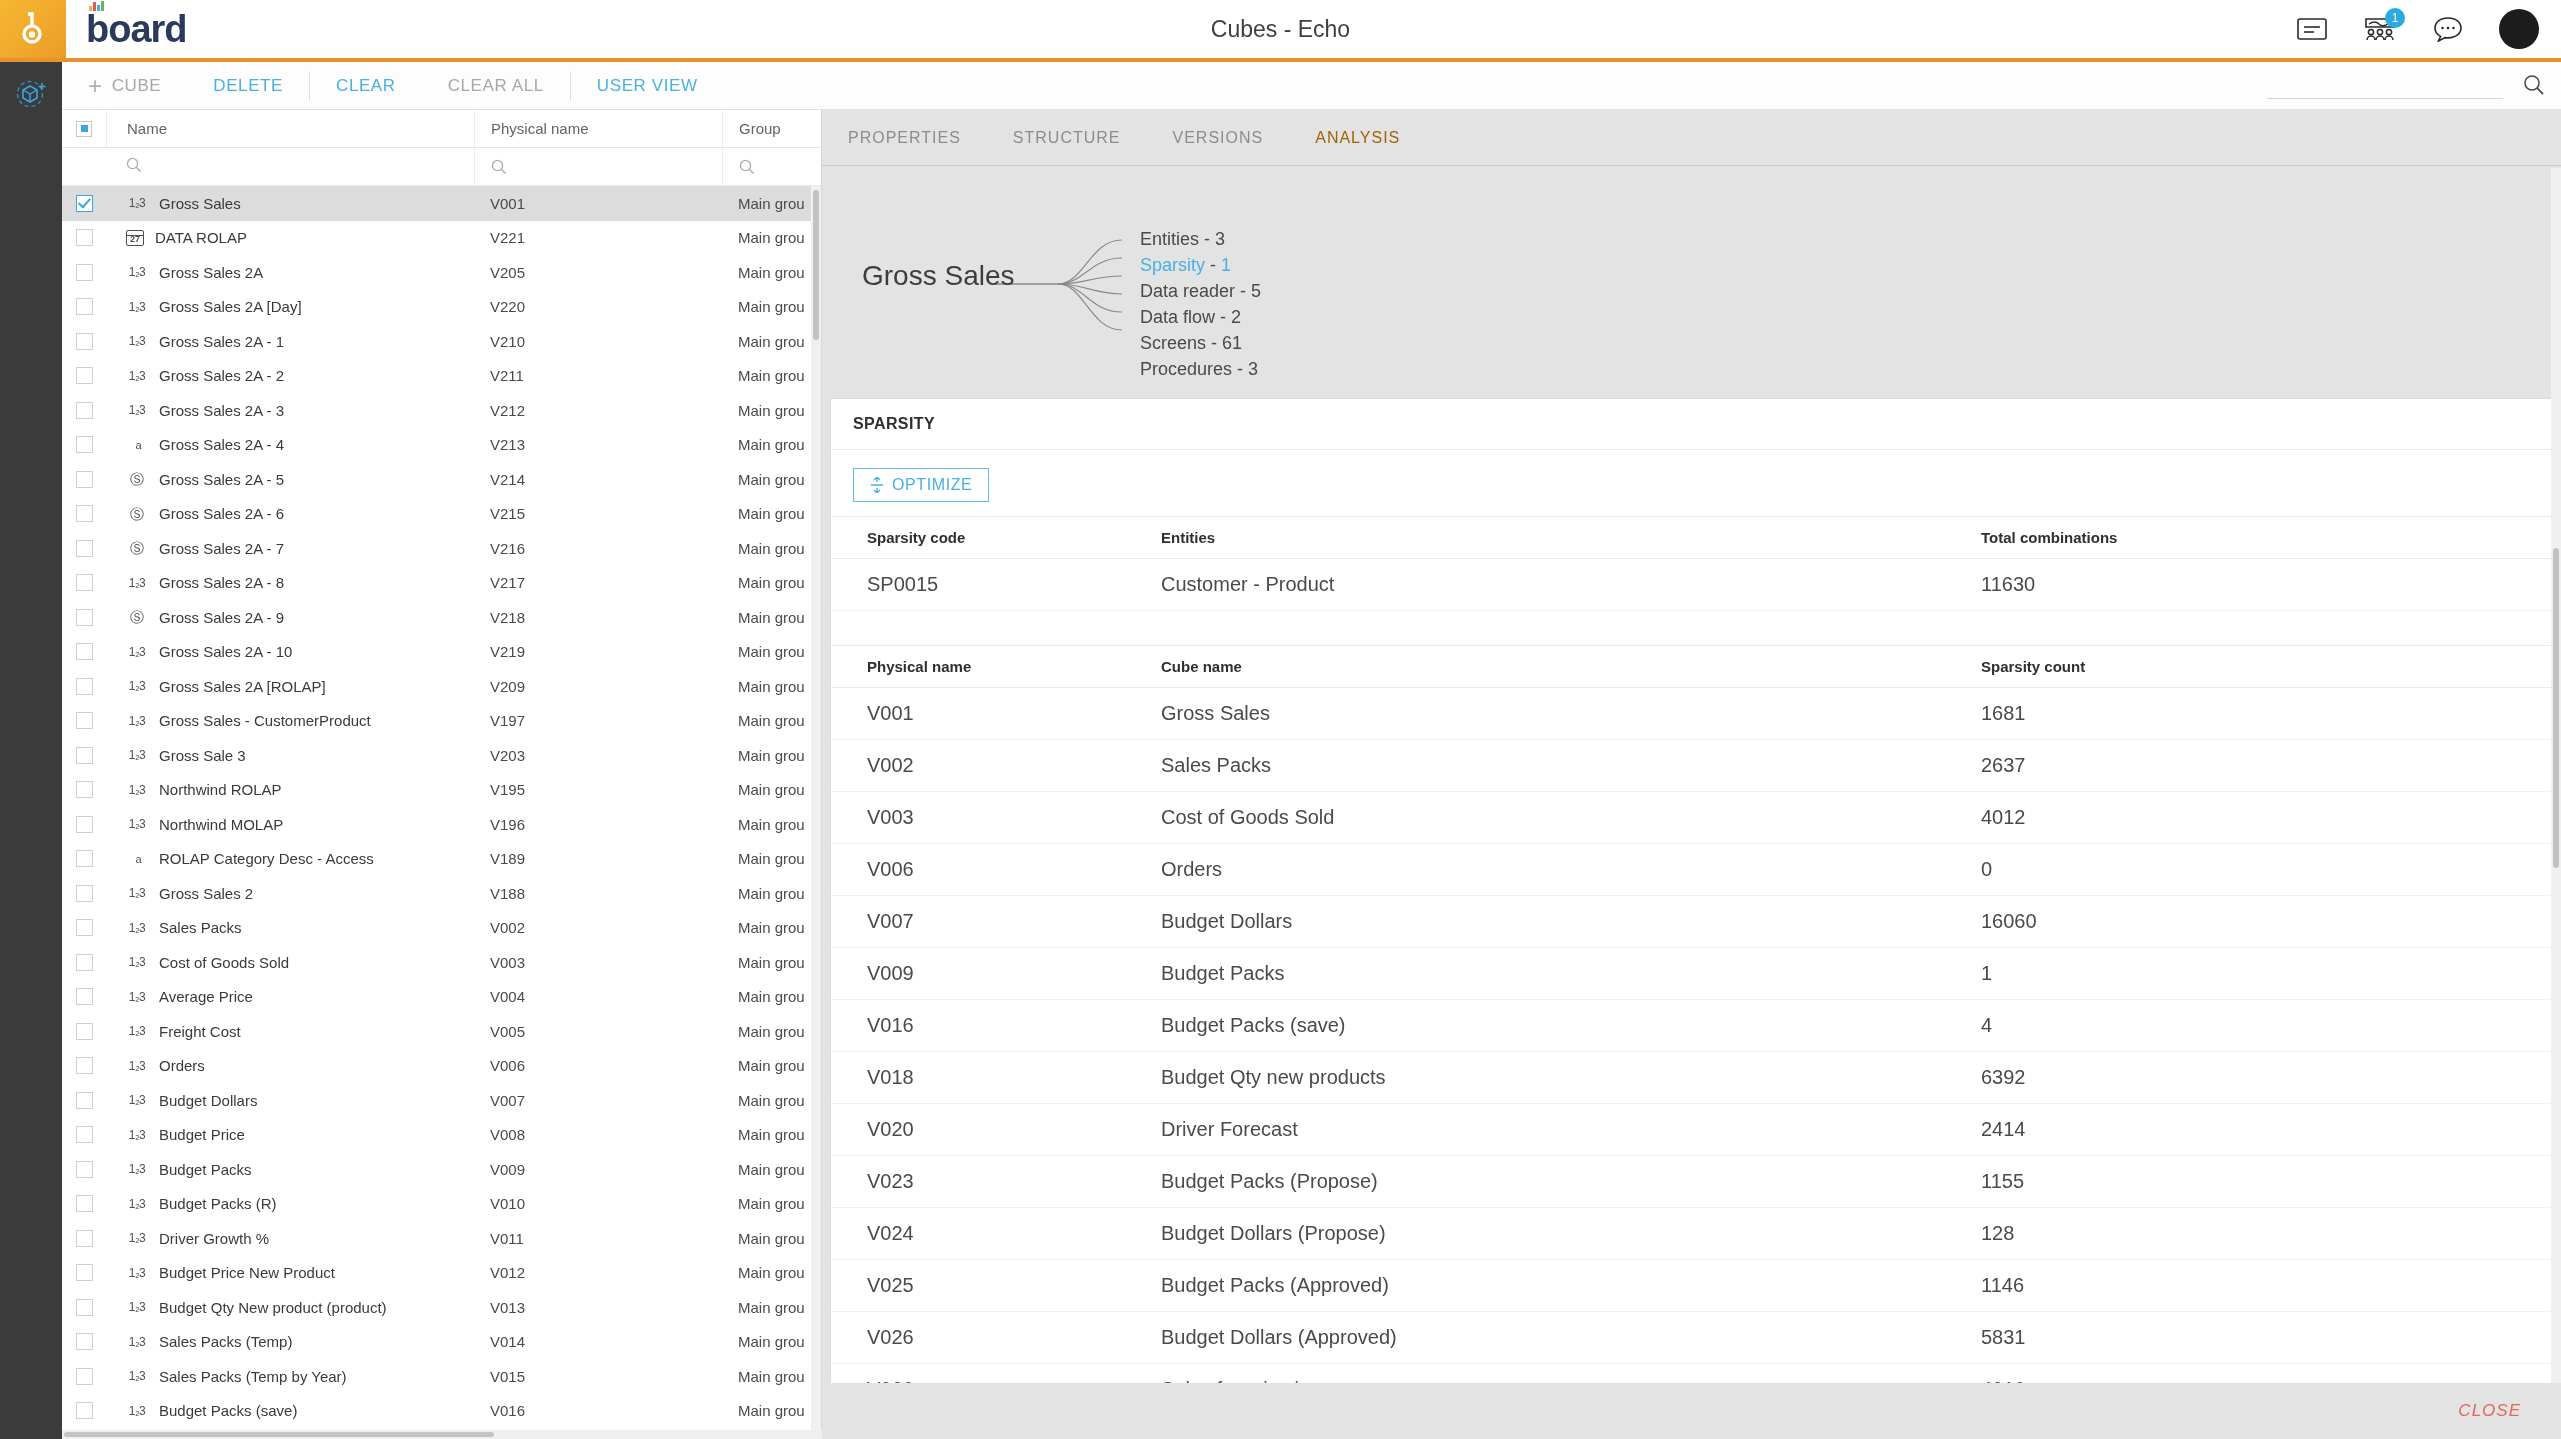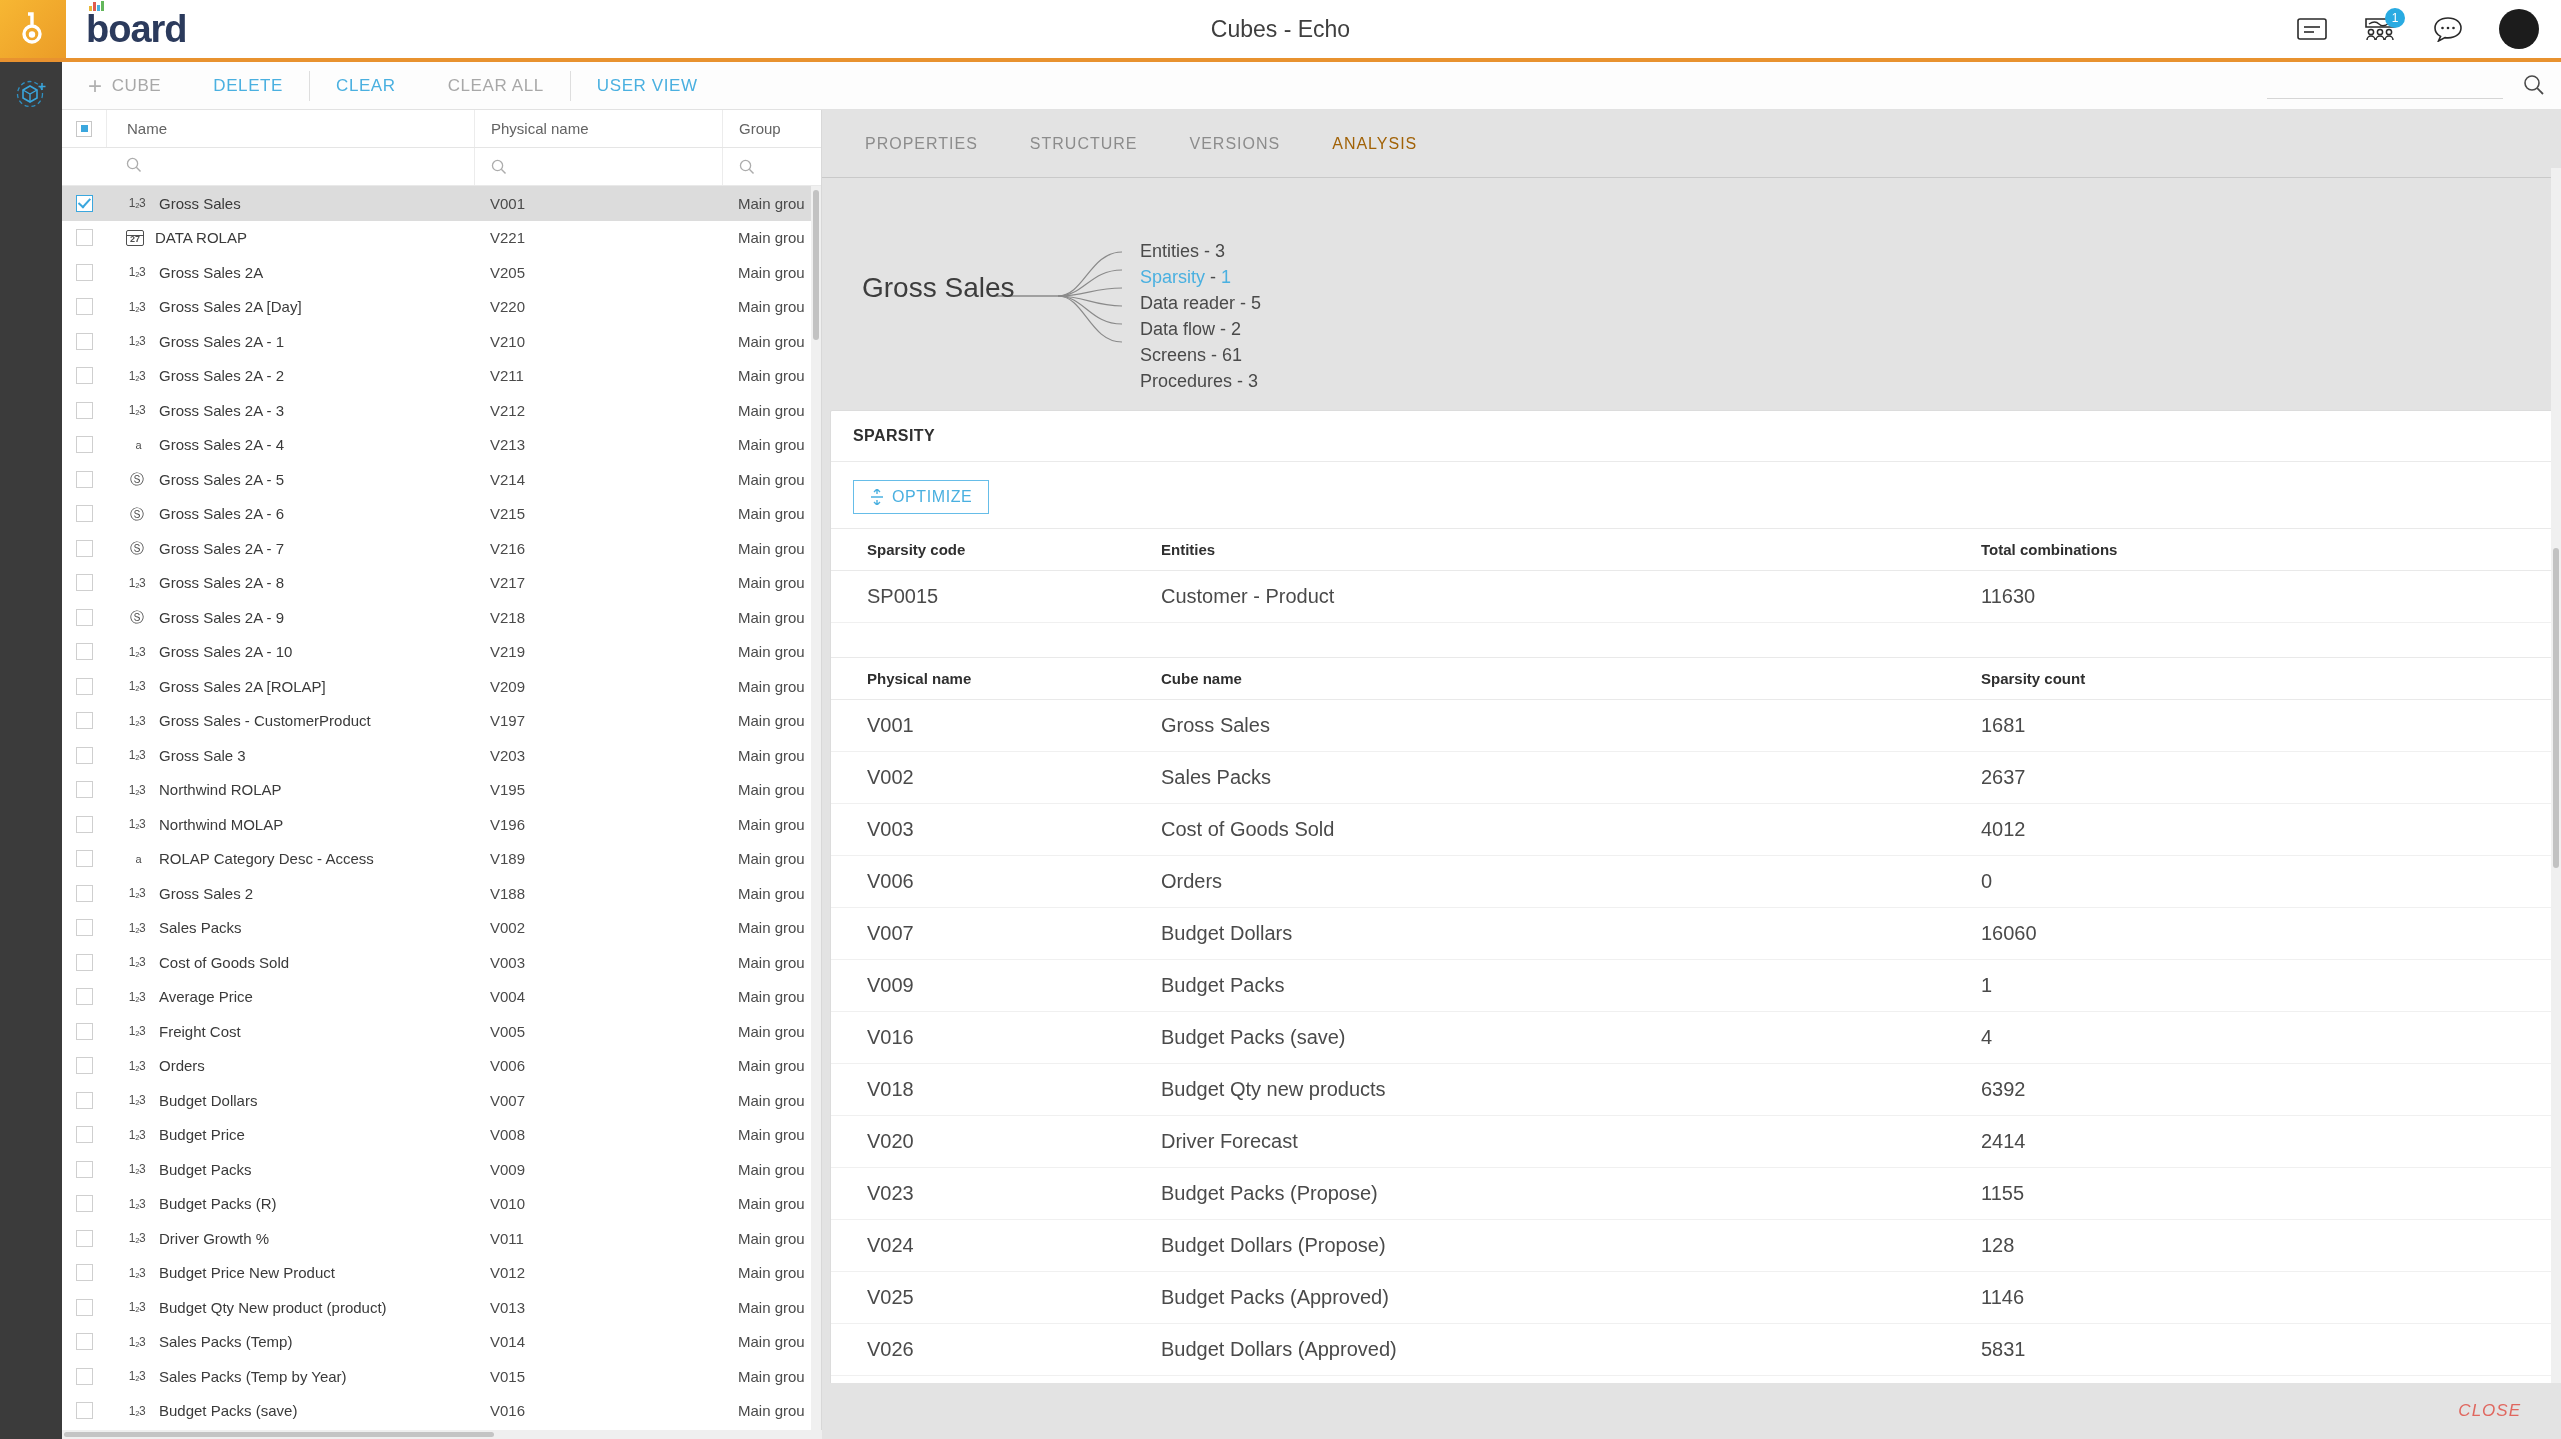--- a/index.html
+++ b/index.html
@@ -129,21 +129,21 @@
     font-size: 9px; font-weight: bold; padding-bottom: 1px; position: relative;
   }
   .type-ico.date::before { content:""; position:absolute; top:0; left:0; right:0; height:4px; border-bottom:1.4px solid #4e4e4e; }
 
   
   .detail {
     position: absolute; top: 110px; left: 822px; right: 0; bottom: 0;
     background: #e3e3e3; overflow: hidden;
   }
   .tabs {
-    height: 68px; display: flex; align-items: center; padding-left: 17px;
+    height: 56px; display: flex; align-items: center; padding-left: 0;
     border-bottom: 1px solid #c9c9c9;
   }
   .tab {
     font-size: 16px; letter-spacing: 1px; color: #8c8c8c; padding: 0 26px;
     cursor: pointer; line-height: 57px;
   }
   .tab.active { color: #a16207; }
 
   .analysis-area { padding: 26px 0 0 0; }
   .tree { position: relative; height: 184px; }

